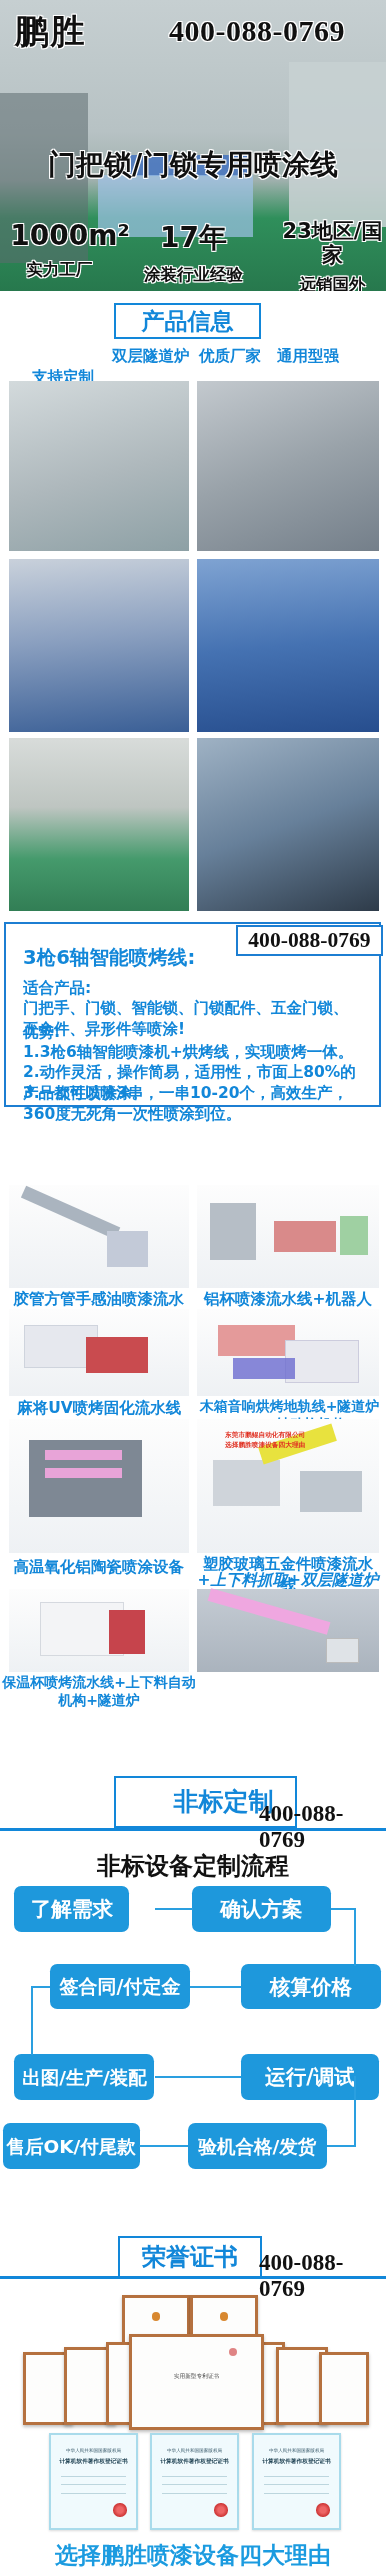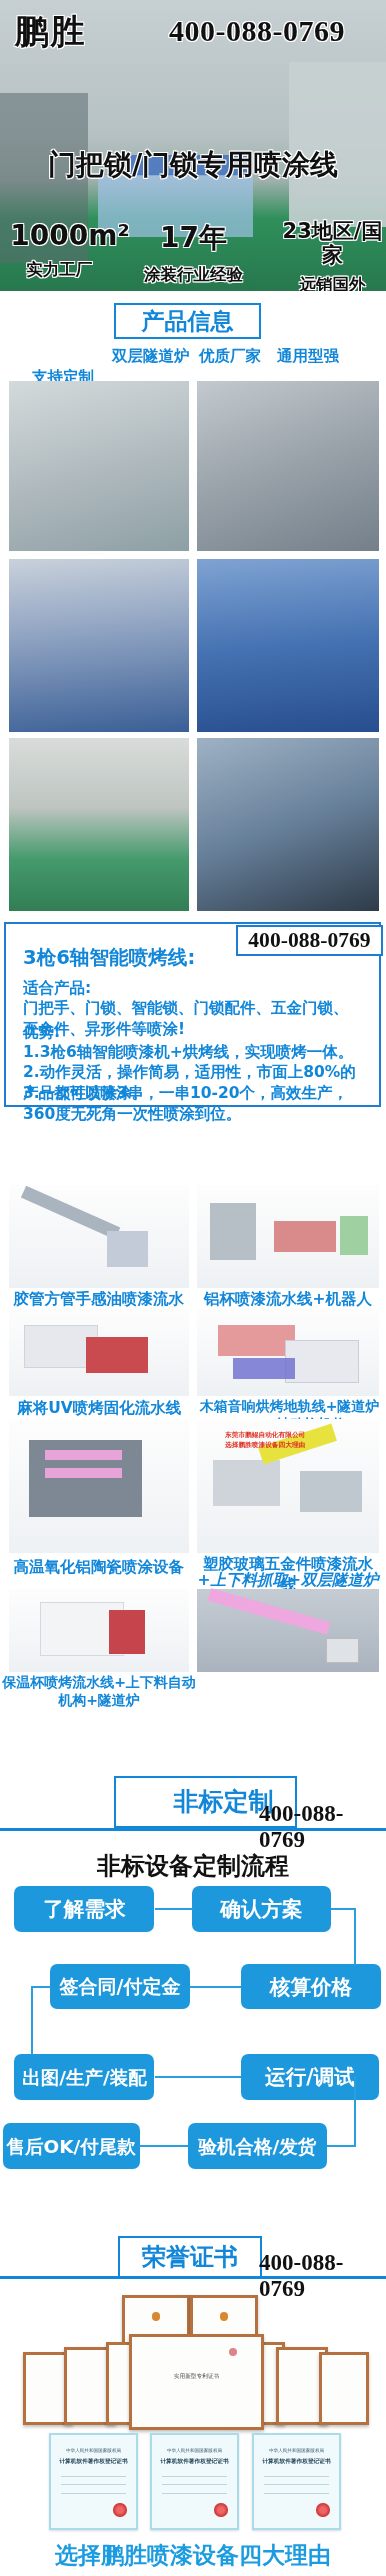--- a/index.html
+++ b/index.html
@@ -149,21 +149,21 @@
   </div>
   <div class="g-cap" style="left:1px;top:1674px;width:196px;font-size:14px;">保温杯喷烤流水线+上下料自动机构+隧道炉</div>
 
   <div class="abs hdr-line" style="left:0;top:1828px;width:386px;"></div>
   <div class="abs hdr-box" style="left:114px;top:1776px;width:143px;height:48px;line-height:48px;font-size:25px;padding-left:36px;">
     <span>非标定制</span>
   </div>
   <div class="abs hdr-phone" style="left:259px;top:1801px;">400-088-0769</div>
   <div class="abs ctr" style="left:0;top:1850px;width:386px;font-size:24px;font-weight:bold;color:#111;">非标设备定制流程</div>
 
-  <div class="flow-b" style="left:14.4px;top:1886px;width:140px;height:46px;">了解需求</div>
+  <div class="flow-b" style="left:14.4px;top:1886px;width:115px;height:46px;">了解需求</div>
   <div class="flow-b" style="left:192px;top:1886px;width:139px;height:46px;">确认方案</div>
   <div class="flow-b" style="left:50px;top:1964px;width:140px;height:45px;font-size:19px;">签合同/付定金</div>
   <div class="flow-b" style="left:241px;top:1964px;width:140px;height:45px;">核算价格</div>
   <div class="flow-b" style="left:14.4px;top:2054px;width:140px;height:46px;font-size:18.5px;">出图/生产/装配</div>
   <div class="flow-b" style="left:241px;top:2054px;width:138px;height:46px;">运行/调试</div>
   <div class="flow-b" style="left:2.6px;top:2123px;width:137px;height:46px;font-size:18.5px;">售后OK/付尾款</div>
   <div class="flow-b" style="left:188px;top:2123px;width:139px;height:46px;font-size:18.5px;">验机合格/发货</div>
   <div class="flow-l" style="left:155px;top:1908px;width:38px;height:2.1px;"></div>
   <div class="flow-l" style="left:331px;top:1908px;width:25px;height:2.1px;"></div>
   <div class="flow-l" style="left:354px;top:1908px;width:2.1px;height:58px;"></div>

